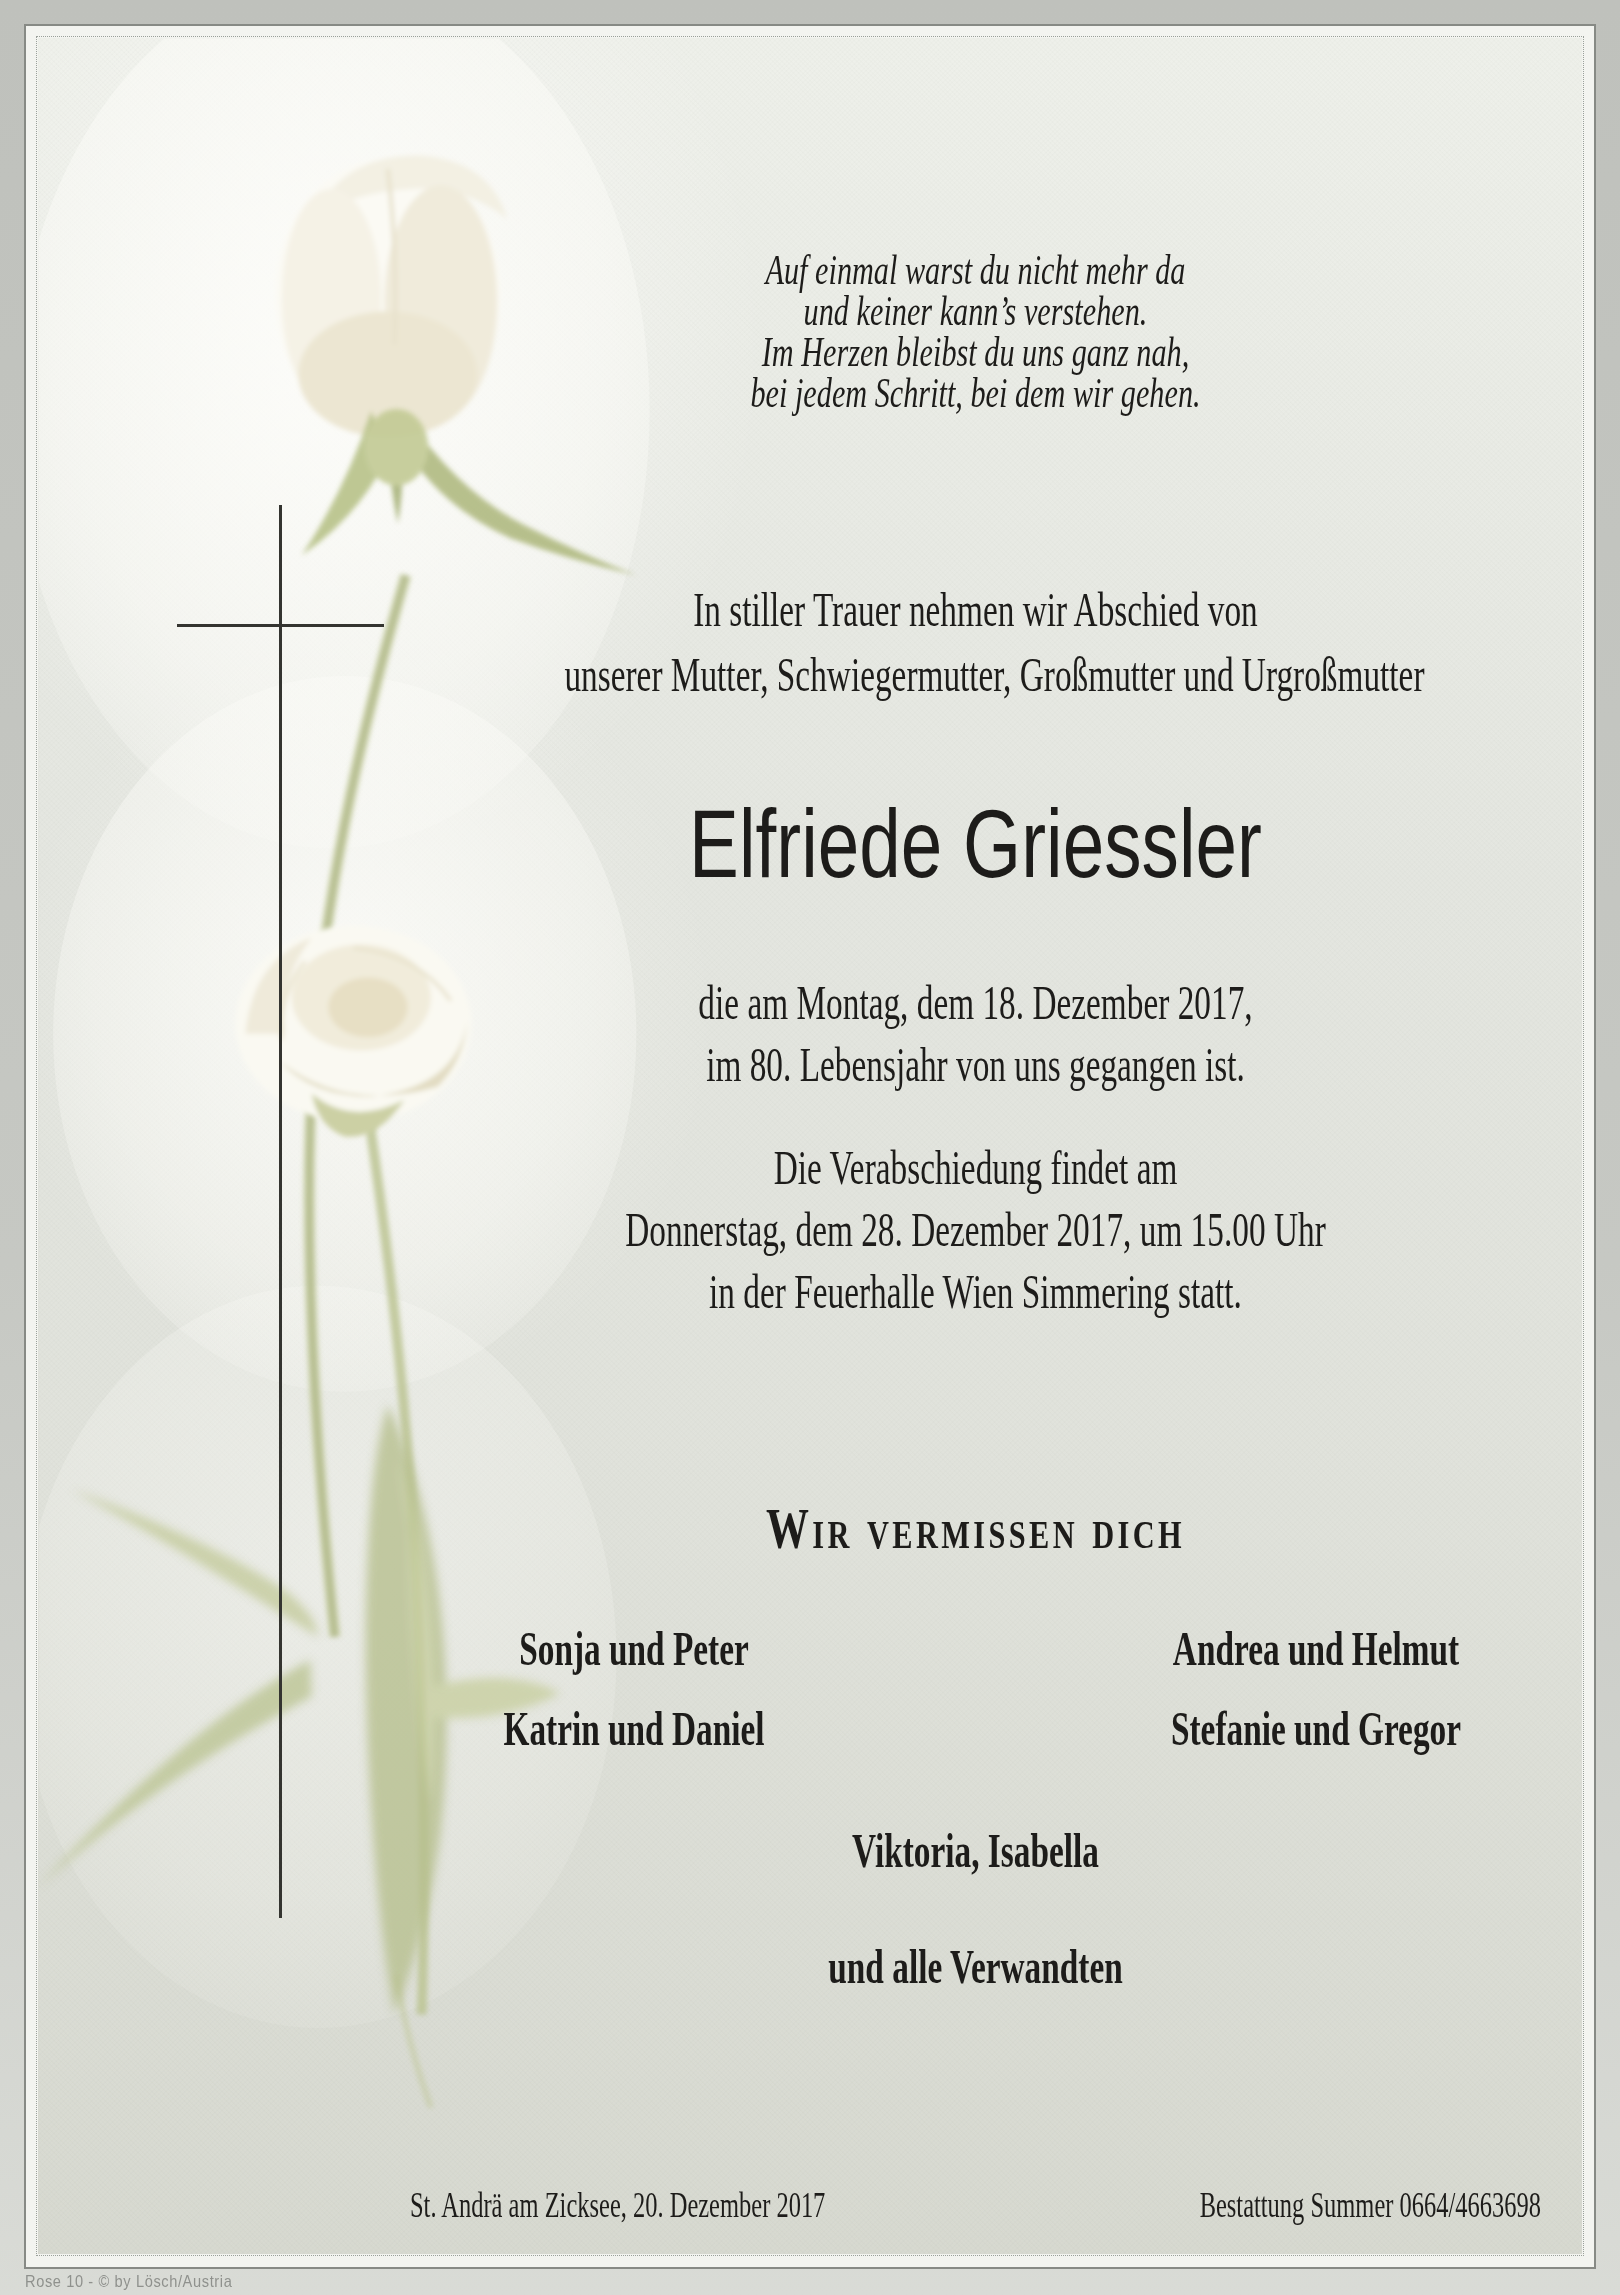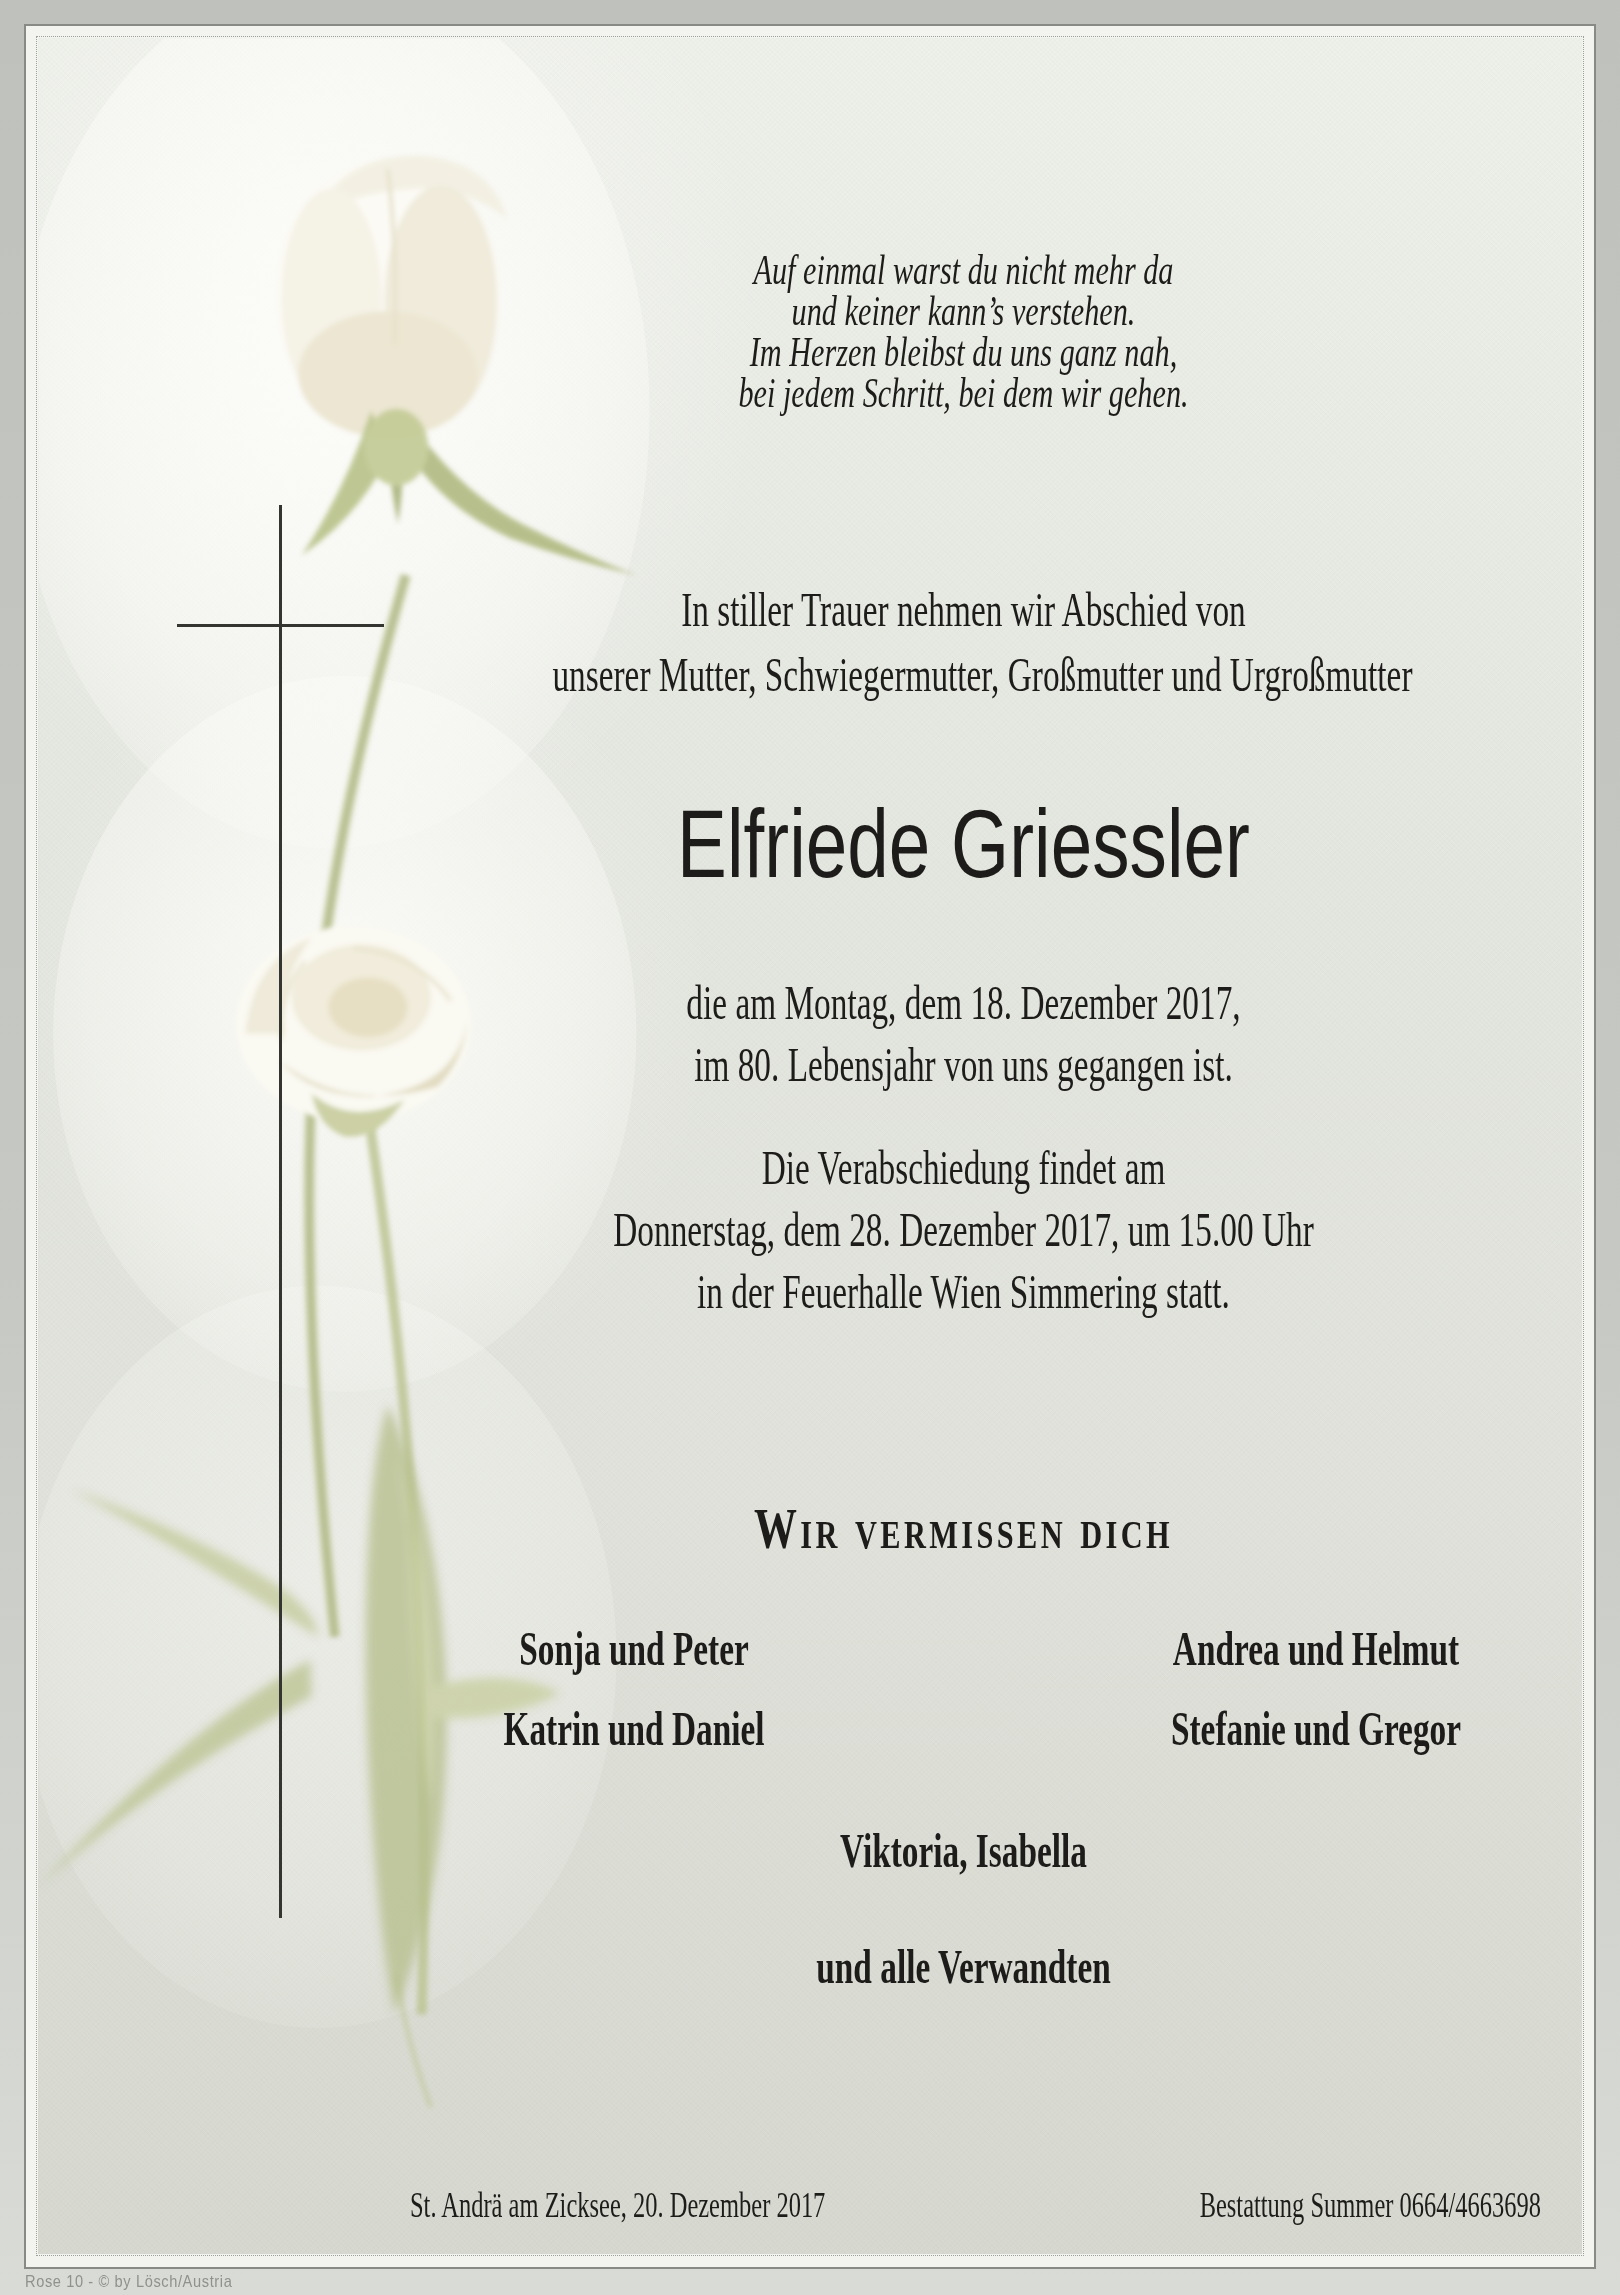--- a/index.html
+++ b/index.html
@@ -23,21 +23,21 @@
              radial-gradient(ellipse 504px 544px at 21% 44%, rgba(248,248,243,.7), rgba(248,248,243,0) 70%),
              linear-gradient(180deg,var(--paper-top) 0%,var(--paper) 38%,#e0e2db 66%,var(--paper-bottom) 100%);}
   .texture{position:absolute;left:38px;top:38px;right:38px;bottom:41px;pointer-events:none;opacity:.5;
            background:repeating-linear-gradient(45deg, rgba(110,115,105,.035) 0 1.3px, rgba(255,255,255,0) 1.3px 3.3px),
                       repeating-linear-gradient(-45deg, rgba(110,115,105,.028) 0 1.3px, rgba(255,255,255,0) 1.3px 3.3px);}
   .rose-art{position:absolute;inset:0;pointer-events:none;}
   
   .cross-v{position:absolute;left:279px;top:505px;width:2.7px;height:1413px;background:var(--cross);}
   .cross-h{position:absolute;left:177px;top:624px;width:207px;height:2.7px;background:var(--cross);}
   
-  .col{position:absolute;left:359px;top:0;width:1209px;height:100%;}
+  .col{position:absolute;left:371px;top:0;width:1209px;height:100%;}
   .tline{position:absolute;left:0;right:0;text-align:center;white-space:nowrap;
          color:var(--text);line-height:1;transform:scaleX(.68);}
   .poem-line{font-style:italic;font-size:42px;transform:scaleX(.72);}
   .body-line{font-size:49px;}
   .bold{font-weight:bold;}
   .name{font-family:"Liberation Sans","DejaVu Sans",sans-serif;font-size:97px;transform:scaleX(.77);}
   .farewell{font-size:58px;font-weight:bold;font-variant:small-caps;letter-spacing:4.6px;transform:scaleX(.74);}
   .mourner{position:absolute;width:530px;text-align:center;white-space:nowrap;color:var(--text);
            font-size:49px;font-weight:bold;line-height:1;transform:scaleX(.68);}
   .footer-item{position:absolute;top:2187px;white-space:nowrap;color:var(--text);

